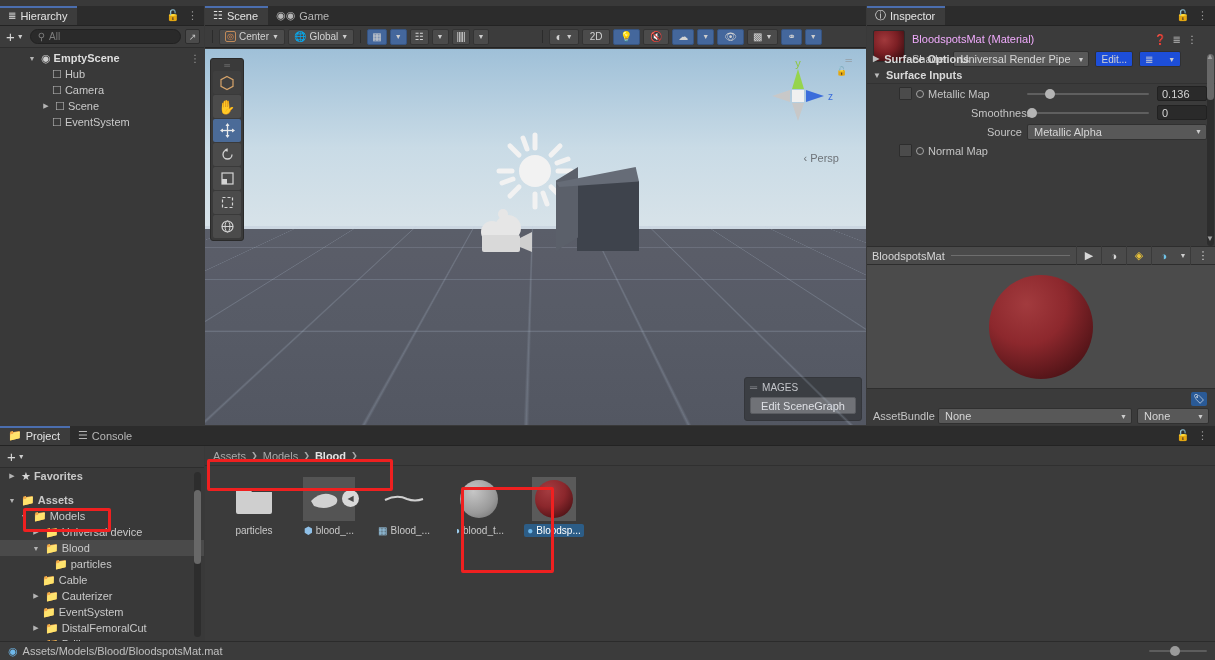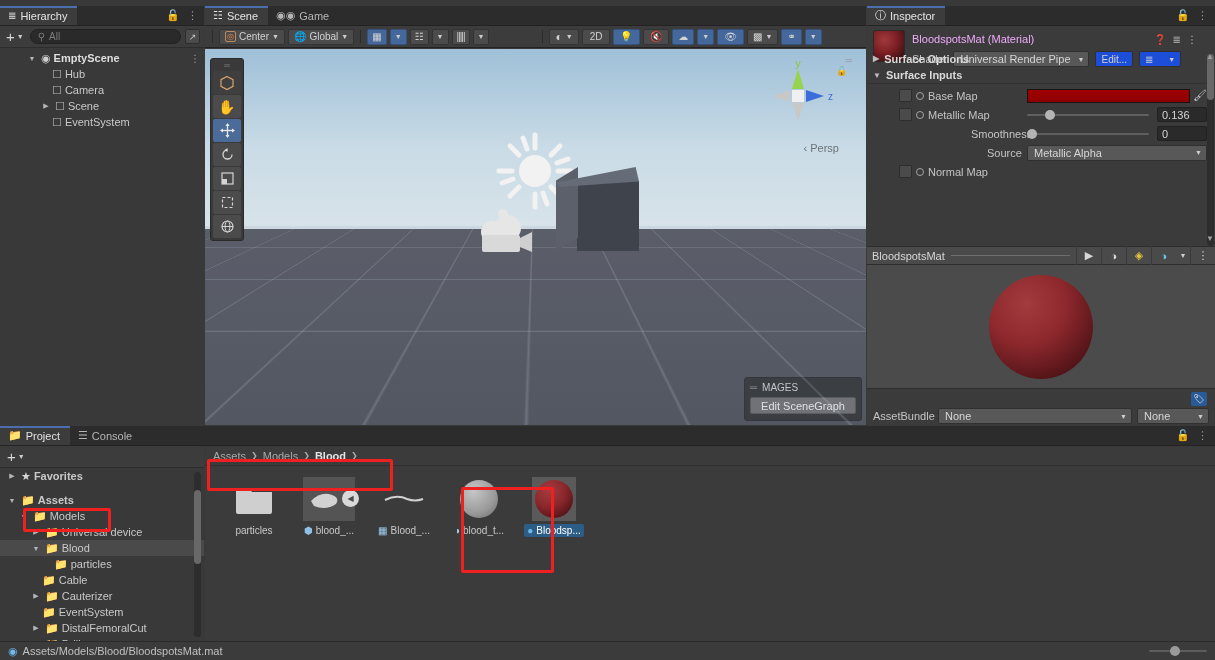--- a/index.html
+++ b/index.html
@@ -128,21 +128,21 @@
     position: absolute; right: 4px; bottom: 4px; width: 118px;
     background: rgba(48,48,48,.93); border: 1px solid #2a2a2a;
     border-radius: 3px; padding: 4px 5px 6px;
   }
   .mages-hdr { display: flex; align-items: center; gap: 5px; color: #cfcfcf; font-size: 10px; margin-bottom: 4px; }
   .mages-btn {
     background: #6f6f6f; border: 1px solid #555; border-radius: 2px;
     height: 17px; display: flex; align-items: center; justify-content: center;
     color: #ededed; font-size: 11px;
   }
-  .persp { position: absolute; right: 27px; top: 93px; color: #6e7378; font-size: 11px; }
+  .persp { position: absolute; right: 27px; top: 103px; color: #6e7378; font-size: 11px; }
 
   
   #inspector { left: 867px; top: 6px; width: 348px; height: 419px; background: #3b3b3b; }
   .insp-head { height: 40px; background: #3b3b3b; display: flex; padding: 4px 4px 0 6px; gap: 7px; }
   .matpreview-thumb {
     width: 32px; height: 32px; border-radius: 2px; flex: none;
     background: radial-gradient(circle at 35% 30%, #a1393c, #7c1f24 45%, #3c1013 85%);
     border: 1px solid #2b2b2b;
   }
   .foldout { display: flex; align-items: center; gap: 5px; height: 17px; padding: 0 6px;
@@ -498,31 +498,20 @@
     <div style="position:absolute;top:44px;left:0;width:348px;">
       <div class="foldout">
         <span class="arrow">▶</span>
         <span>Surface Options</span>
       </div>
       <div class="foldout arrow-row">
         <span class="arrow">▼</span>
         <span>Surface Inputs</span>
       </div>
 
-      <div class="prop" style="margin-top:2px;">
-        <span class="name" style="padding-left:22px;">
-          <span class="checkbox"></span>
-          <span class="radio"></span>
-          <span>Base Map</span>
-        </span>
-        <div style="flex:1;display:flex;align-items:center;gap:3px;padding-right:8px;">
-          <div style="flex:1;height:14px;border:1px solid #151515;background:linear-gradient(#a00000,#8e0000);"></div>
-          <span style="font-size:11px;color:#d0d0d0;">🖌</span>
-        </div>
-      </div>
 
       <div class="prop">
         <span class="name" style="padding-left:22px;">
           <span class="checkbox"></span>
           <span class="radio"></span>
           <span>Metallic Map</span>
         </span>
         <div class="slider" style="max-width:122px;">
           <div class="track"></div>
             <div class="knob" style="left:15%;"></div>

